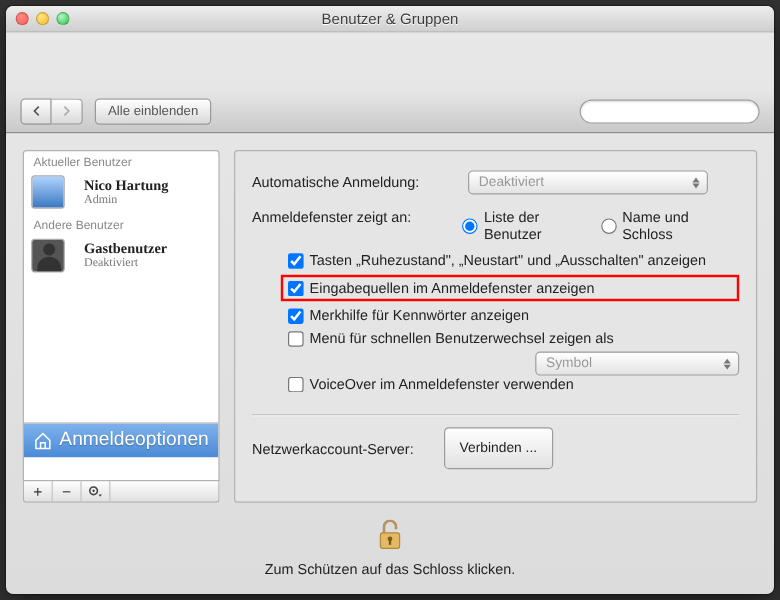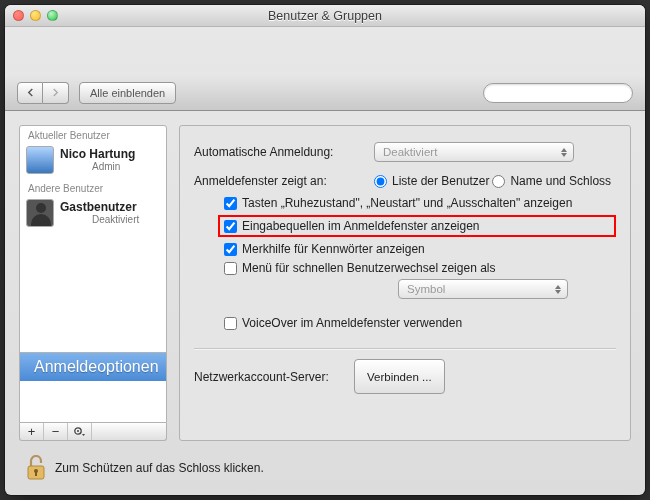--- a/index.html
+++ b/index.html
@@ -86,41 +86,42 @@
     box-shadow: inset 0 1px 2px rgba(0,0,0,0.15);
   }
   .search input { border: none; outline: none; font-size: 11px; flex: 1; background: transparent; }
   .body {
     flex: 1;
     display: flex;
     padding: 14px 14px 4px 14px;
     gap: 12px;
   }
   .sidebar {
-    width: 148px;
+    width: 164px;
     display: flex;
     flex-direction: column;
   }
   .userlist {
     flex: 1;
     background: #fff;
     border: 1px solid #b2b2b2;
     border-radius: 3px 3px 0 0;
     overflow: hidden;
   }
   .group-header {
     font-size: 10px;
     color: #888;
     padding: 4px 8px 2px 8px;
   }
   .user-row {
     display: flex;
     align-items: center;
-    gap: 6px;
+    gap: 16px;
     padding: 3px 8px 5px 6px;
+    font-family: Liberation Serif, serif;
   }
   .avatar {
     width: 28px; height: 28px;
     background: linear-gradient(#b0d4ff, #3a78c0);
     border-radius: 3px;
     border: 1px solid #aaa;
     flex-shrink: 0;
   }
   .avatar.guest {
     background: #555;
@@ -134,21 +135,21 @@
     top: 3px; left: 9px;
   }
   .avatar.guest::after {
     content: "";
     position: absolute;
     width: 20px; height: 12px;
     background: #333; border-radius: 10px 10px 0 0;
     bottom: 0; left: 4px;
   }
   .user-name { font-size: 12px; font-weight: bold; line-height: 1.15; }
-  .user-role { font-size: 10px; color: #777; margin-left: 32px; }
+  .user-role { font-size: 10px; color: #777; }
   .login-opts {
     background: linear-gradient(#7eb2ec, #4a8ad6);
     color: #fff;
     display: flex;
     align-items: center;
     gap: 6px;
     padding: 5px 8px;
     border-top: 1px solid #b2b2b2;
   }
   .login-opts span { text-shadow: 0 1px 1px rgba(0,0,0,0.3); font-size: 16px; }
@@ -211,38 +212,39 @@
     border-left: 3px solid transparent;
     border-right: 3px solid transparent;
   }
   .popup .arrows::before { border-bottom: 4px solid #777; }
   .popup .arrows::after { border-top: 4px solid #777; }
   .radio-group { display: flex; gap: 3px; }
   .radio-row, .check-row { display: flex; align-items: center; gap: 5px; }
   input[type="radio"], input[type="checkbox"] { margin: 0; }
   .check-list { padding-left: 30px; display: flex; flex-direction: column; gap: 5px; margin-top: 4px; }
   .highlight { border: 2px solid #ff0000; padding: 2px 4px; margin-left: -6px; display: inline-flex; }
-  .sub-indent { margin-left: 204px; margin-top: 4px; margin-bottom: 17px; }
+  .sub-indent { margin-left: 204px; margin-top: 4px; margin-bottom: 0; text-align: right; }
   .divider { height: 1px; background: #c6c6c6; margin: 18px 0 10px 0; box-shadow: 0 1px 0 #f4f4f4; }
   .push-btn {
     height: 35px;
     background: linear-gradient(#ffffff, #e1e1e1);
     border: 1px solid #9c9c9c;
     border-radius: 4px;
     padding: 0 12px;
     font-size: 11.5px;
     display: inline-flex;
     align-items: center;
   }
   .lock-row {
     display: flex;
     align-items: center;
     gap: 8px;
     padding: 10px 20px 14px 20px;
     font-size: 12px;
+    flex-direction: column;
   }
   .lock-icon { width: 22px; height: 26px; }
 </style>
 </head>
 <body>
 
 <div class="window">
 
   <div class="titlebar">
     <div class="traffic">

